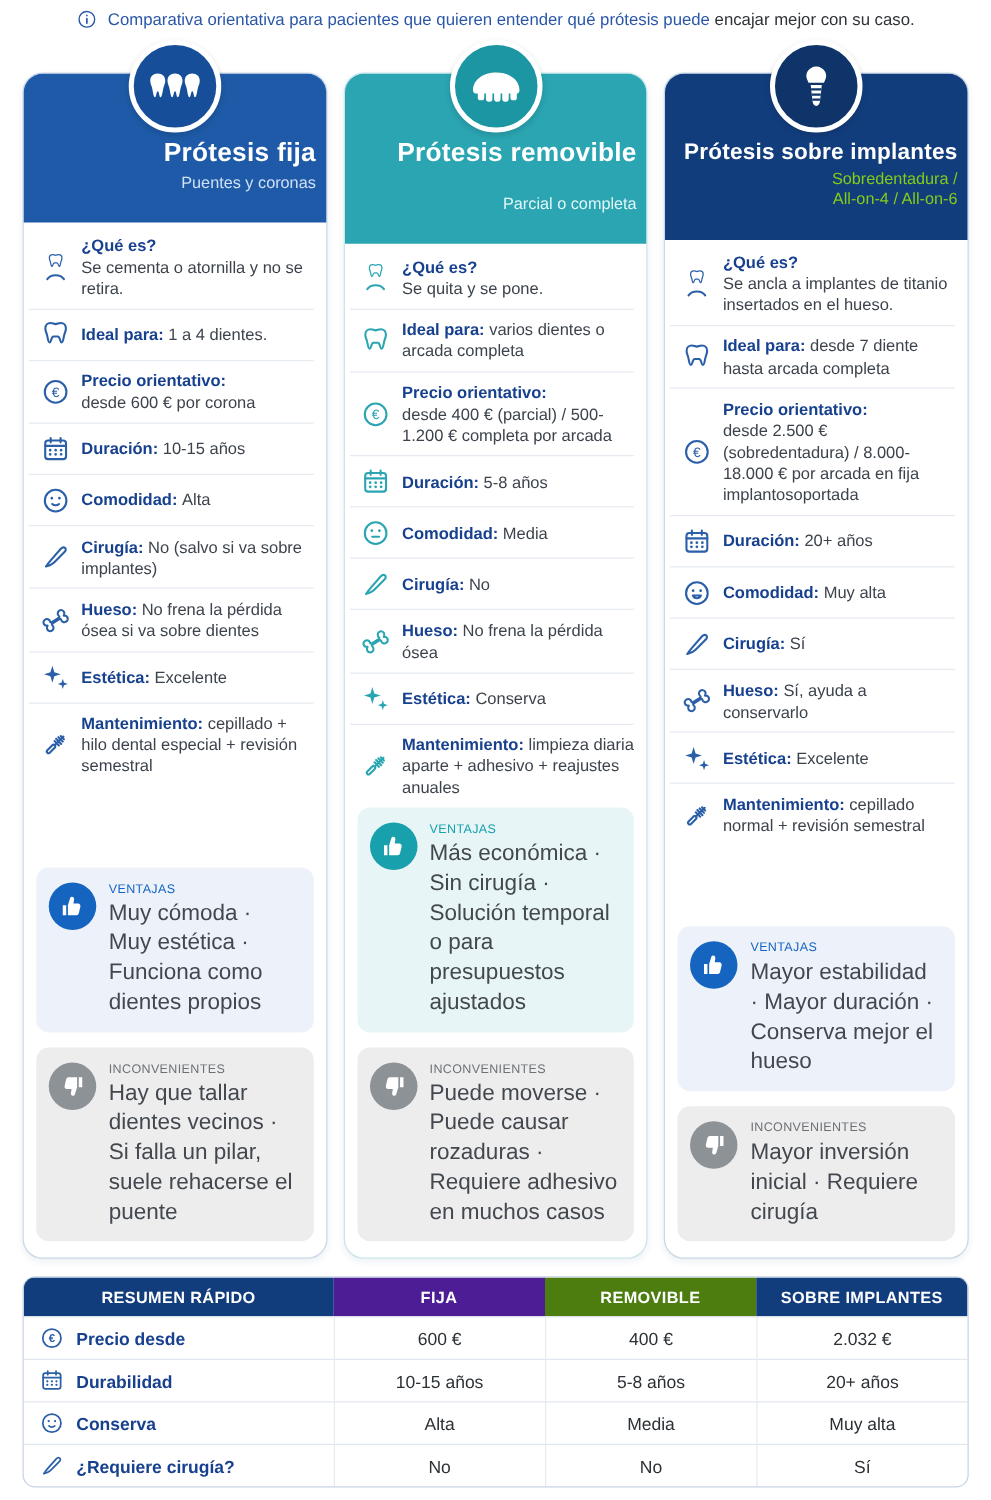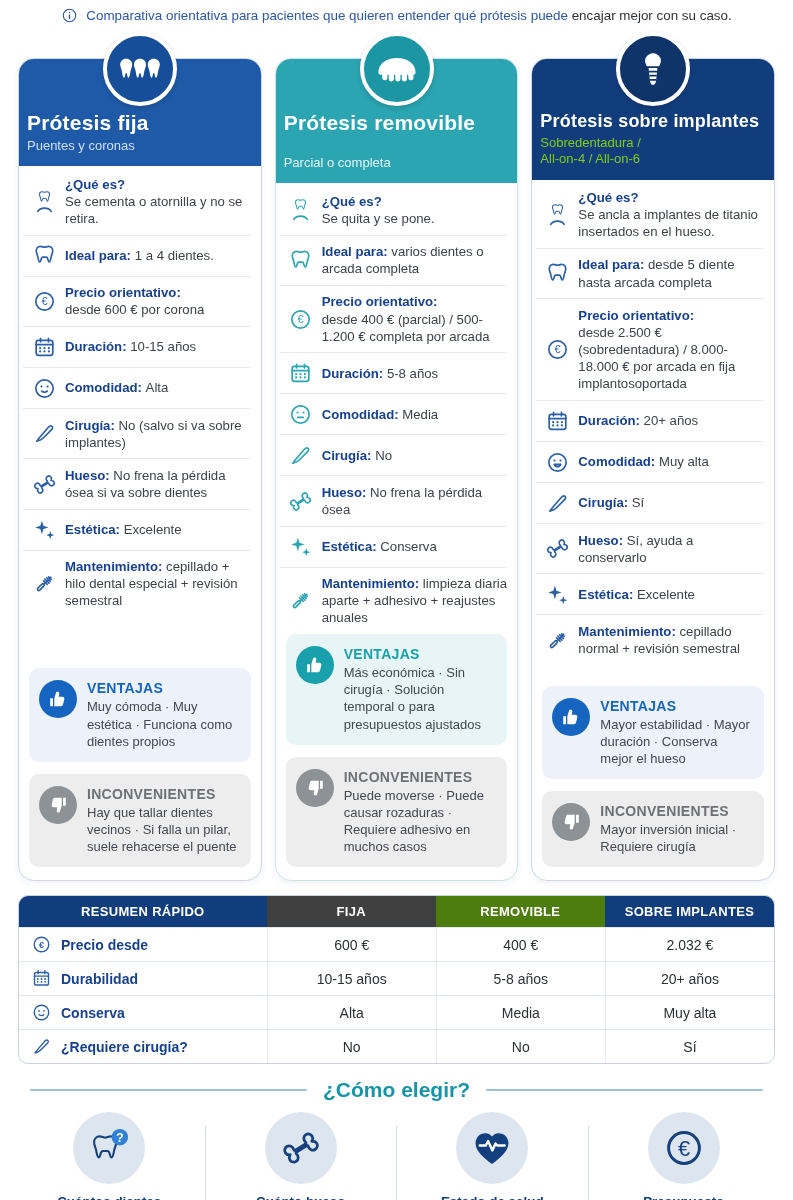--- a/index.html
+++ b/index.html
@@ -25,40 +25,40 @@
   }
   .card.teal { border-color: #c9e6ea; }
   .card-circle {
     position: absolute; top: -27px; left: 50%; transform: translateX(-50%);
     width: 74px; height: 74px; border-radius: 50%; border: 4px solid #fff;
     display: flex; align-items: center; justify-content: center; z-index: 3;
     box-shadow: 0 2px 5px rgba(0,0,0,.15);
   }
   .card-circle svg { display: block; }
   .card-head {
-    border-radius: 15px 15px 0 0; text-align: left;
-    padding: 52px 8px 12px; color: #fff;
+    border-radius: 15px 15px 0 0; text-align: right;
+    padding: 52px 8px 24px; color: #fff;
   }
   .card-title { font-size: 21px; font-weight: bold; letter-spacing: .2px; }
   .cards .card:nth-child(3) .card-title { font-size: 18px; }
   .card-sub { font-size: 13px; margin-top: 3px; white-space: pre-line; line-height: 1.25; }
   .card-rows { padding: 2px 10px 0 4px; }
   .row { display: flex; align-items: center; padding: 7.5px 0; border-top: 1px solid #e6ebf2; }
   .row:first-child { border-top: none; }
   .row-icon { width: 42px; min-width: 42px; display: flex; justify-content: center; }
   .row-icon svg { width: 25px; height: 25px; }
   .row-text { font-size: 13.2px; line-height: 1.3; color: #3c434c; }
   .row-label { font-weight: bold; color: #17418f; }
   .adv, .incon { border-radius: 10px; margin: 12px 10px 0; padding: 12px 12px 12px 10px; display: flex; gap: 10px; }
   .adv { margin-top: auto; }
   .incon { margin-bottom: 13px; }
   .ai-circle { width: 38px; height: 38px; min-width: 38px; border-radius: 50%; display: flex; align-items: center; justify-content: center; }
   .ai-circle svg { width: 22px; height: 22px; }
-  .ai-title { font-size: 14px; font-weight: bold; letter-spacing: .3px; margin-bottom: 2px; }
-  .ai-text { font-size: 13px; line-height: 1.32; color: #43484f; }
+  .ai-title { font-size: 10px; font-weight: normal; letter-spacing: .3px; margin-bottom: 2px; }
+  .ai-text { font-size: 18px; line-height: 1.32; color: #43484f; }
 
   
   .summary-wrap { margin: 14px 18px 0; border: 1px solid #c7d3e2; border-radius: 10px; overflow: hidden; }
   table.summary { width: 100%; border-collapse: separate; border-spacing: 0; }
   .summary th { color: #fff; font-size: 13px; font-weight: bold; padding: 8px 4px; letter-spacing: .3px; }
   .summary td { font-size: 14px; padding: 6px 4px; border-top: 1px solid #e2e8f0; color: #2c3136; text-align: center; }
   .summary td.lbl { text-align: left; padding-left: 12px; font-weight: bold; color: #17418f; }
   .summary td.lbl .ticon { display: inline-flex; vertical-align: -5px; margin-right: 9px; color: #2b5fa8; }
   .summary td.lbl .ticon svg { width: 21px; height: 21px; }
   .summary td.val { border-left: 1px solid #e6ebf2; }
@@ -393,21 +393,21 @@
               <div class="row-label">¿Qué es?</div>
               <div>Se ancla a implantes de titanio insertados en el hueso.</div>
             </div>
           </div>
           <div class="row">
             <span class="row-icon" style="color: rgb(43, 95, 168);">
               <svg viewBox="0 0 24 24" fill="none" stroke="currentColor" stroke-width="1.6" stroke-linecap="round" stroke-linejoin="round">
                 <path d="M12 4.1c-1.3 0-2.2-.9-3.9-.9C5.7 3.2 4.1 5.1 4.1 7.4c0 1.9.7 3.1 1.2 4.7.6 1.9.8 6.1 2.1 6.1 1.4 0 .9-4.6 3-4.6h3.2c2.1 0 1.6 4.6 3 4.6 1.3 0 1.5-4.2 2.1-6.1.5-1.6 1.2-2.8 1.2-4.7 0-2.3-1.6-4.2-4-4.2-1.7 0-2.6.9-3.9.9z"></path>
               </svg>
             </span>
-            <div class="row-text"><span class="row-label">Ideal para: </span><span>desde 5 diente hasta arcada completa</span></div>
+            <div class="row-text"><span class="row-label">Ideal para: </span><span>desde 7 diente hasta arcada completa</span></div>
           </div>
           <div class="row">
             <span class="row-icon" style="color: rgb(43, 95, 168);">
               <svg viewBox="0 0 24 24" fill="none" stroke="currentColor" stroke-width="1.6" stroke-linecap="round" stroke-linejoin="round">
                 <circle cx="12" cy="12" r="8.3"></circle>
                 <text x="12" y="15.7" text-anchor="middle" font-size="10.5" fill="currentColor" stroke="none" font-family="Liberation Sans, sans-serif">€</text>
               </svg>
             </span>
             <div class="row-text">
               <div class="row-label">Precio orientativo:</div>
@@ -505,21 +505,21 @@
     <table class="summary" id="summary">
         <colgroup>
           <col style="width: 32.8%;">
           <col style="width: 22.4%;">
           <col style="width: 22.4%;">
           <col style="width: 22.4%;">
         </colgroup>
         <thead>
           <tr>
             <th style="background: rgb(18, 61, 125); margin-top: 16px;">RESUMEN RÁPIDO</th>
-            <th style="background: #404040; text-align: center;">FIJA</th>
+            <th style="background: #4c1d95; text-align: center;">FIJA</th>
             <th style="background: #4d7c0f;">REMOVIBLE</th>
             <th style="background: rgb(18, 61, 125);">SOBRE IMPLANTES</th>
           </tr>
         </thead>
         <tbody>
           <tr>
             <td class="lbl"><span class="ticon">
                 <svg viewBox="0 0 24 24" fill="none" stroke="currentColor" stroke-width="1.6" stroke-linecap="round" stroke-linejoin="round">
                   <circle cx="12" cy="12" r="8.3"></circle>
                   <text x="12" y="15.7" text-anchor="middle" font-size="10.5" fill="currentColor" stroke="none" font-family="Liberation Sans, sans-serif">€</text>

